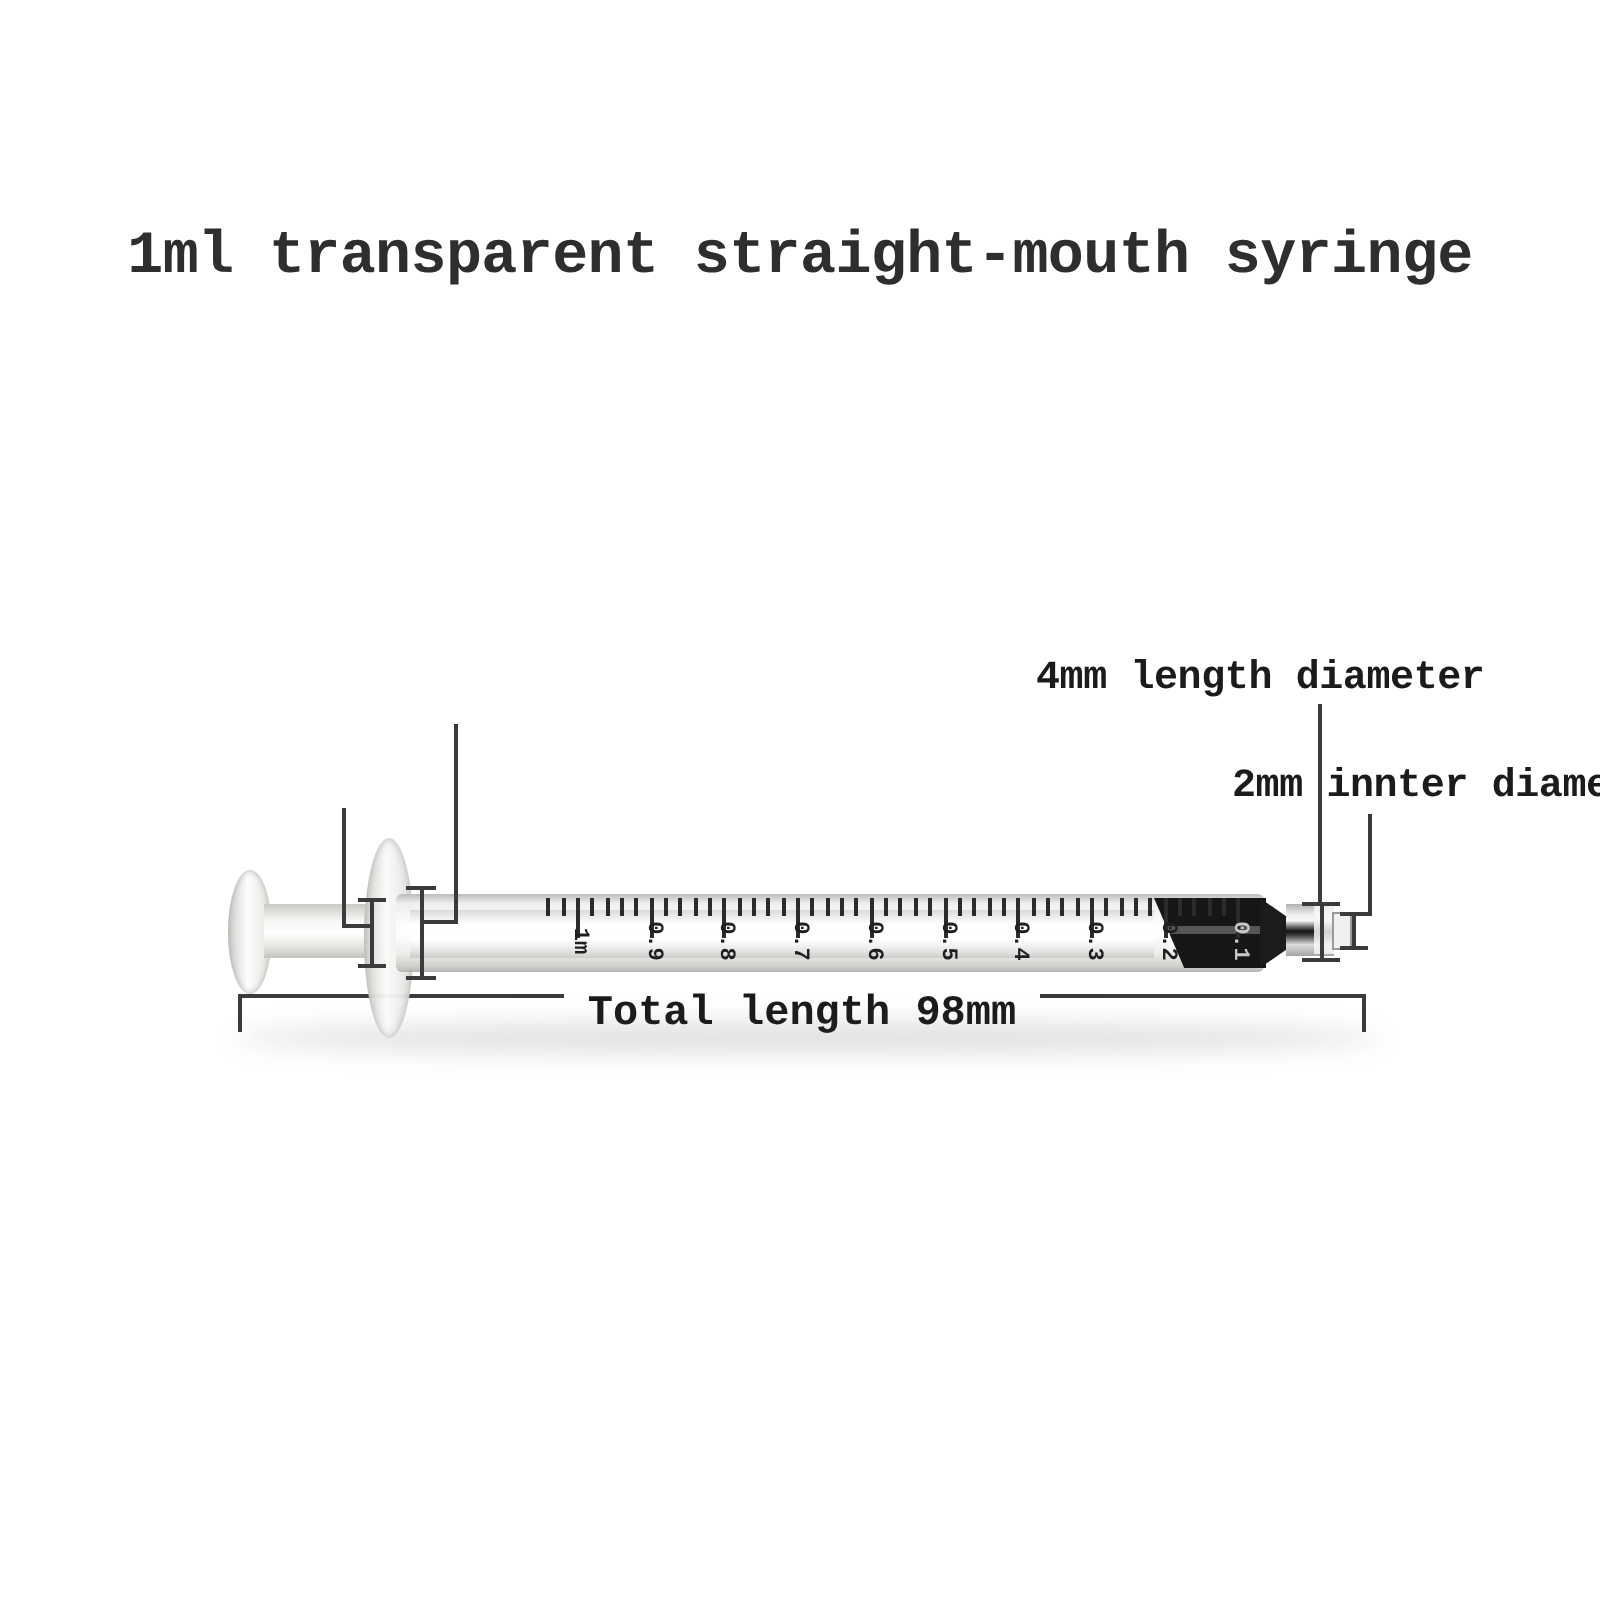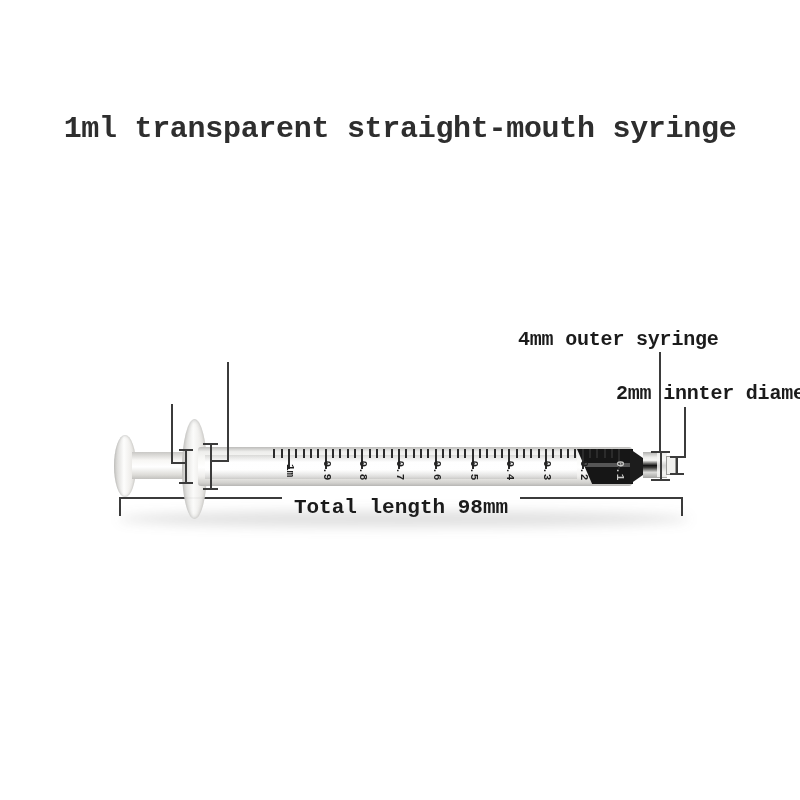--- a/index.html
+++ b/index.html
@@ -69,21 +69,21 @@
     white-space:nowrap;line-height:13px;}
   .scale-num.on-dark{color:#c8c8c6;}
 </style>
 </head>
 <body>
 
 <div class="stage">
 
   <div class="title">1ml transparent straight-mouth syringe</div>
 
-  <div class="ann" style="left:518px;top:328px;">4mm outer syringe</div>
+  <div class="ann" style="left:518px;top:328px;">4mm length diameter</div>
   <div class="ann" style="left:616px;top:382px;">2mm innter diameter</div>
 
   <div class="dim-total">
     <div class="dim-tick"></div>
     <div class="dim-seg"></div>
     <div class="dim-text">Total length 98mm</div>
     <div class="dim-seg"></div>
     <div class="dim-tick"></div>
   </div>
 

